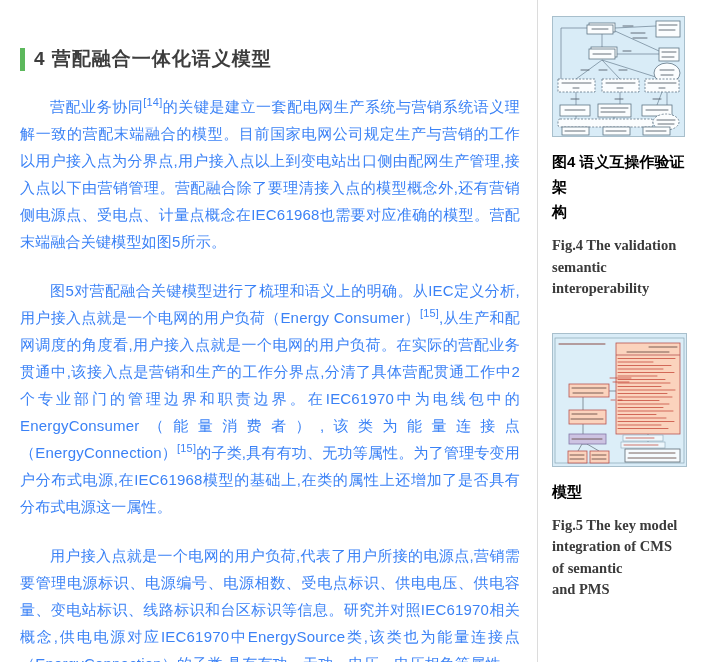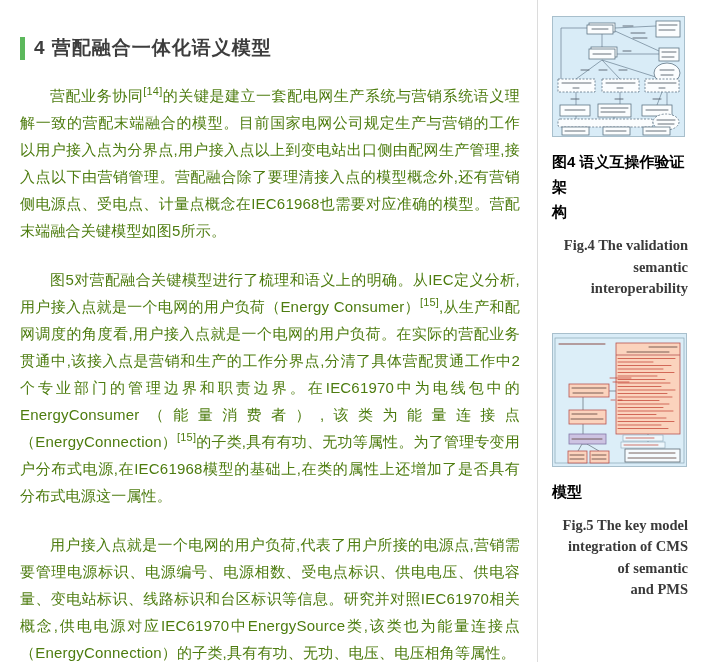--- a/index.html
+++ b/index.html
@@ -4,40 +4,40 @@
 <style>
   html,body{margin:0;padding:0;}
   body{
     width:702px;height:662px;position:relative;overflow:hidden;background:#ffffff;
     font-family:"Liberation Sans","DejaVu Sans",sans-serif;
   }
   .main{
     position:absolute;left:0;top:0;width:537px;box-sizing:border-box;
     padding:30px 17px 0 20px;
   }
-  .heading{display:flex;align-items:center;margin:5px 0 21px 0;}
+  .heading{display:flex;align-items:center;margin:16px 0 21px 0;}
   .heading .bar{width:5px;height:23px;background:#5cb85c;margin-right:9px;flex:0 0 auto;}
   .heading .htext{font-size:19px;font-weight:bold;color:#3d3d3d;letter-spacing:1px;}
   .para{
-    margin:0 0 22px 0;font-size:15px;line-height:27px;color:#4d7c0f;
+    margin:0 0 22px 0;font-size:15px;line-height:27px;color:#3b82f6;
     text-indent:2em;text-align:justify;letter-spacing:0.2px;
   }
   .para sup{font-size:11px;line-height:0;vertical-align:super;}
   .divider{position:absolute;left:537px;top:0;width:1px;height:662px;background:#dcdcdc;}
   .sidebar{
     position:absolute;left:538px;top:0;width:164px;box-sizing:border-box;
     padding:16px 14px 0 14px;
   }
   .thumb{display:block;border:1px solid #a8bfcc;background:#d9ecf7;}
   .thumb.t4{width:131px;height:119px;}
   .thumb.t5{width:133px;height:132px;margin-top:33px;}
   .cap-zh{margin-top:12px;font-size:15px;font-weight:bold;color:#000000;line-height:25px;}
   .cap-en{
     margin-top:11px;font-family:"Liberation Serif","DejaVu Serif",serif;
-    font-size:14.5px;font-weight:bold;color:#3a3a3a;line-height:21.5px;text-align:right;
+    font-size:14.5px;font-weight:bold;color:#3a3a3a;line-height:21.5px;
   }
   svg{display:block;}
 </style>
 </head>
 <body>
 
 <div class="main">
   <div class="heading">
     <span class="bar"></span>
     <span class="htext">4 营配融合一体化语义模型</span>

